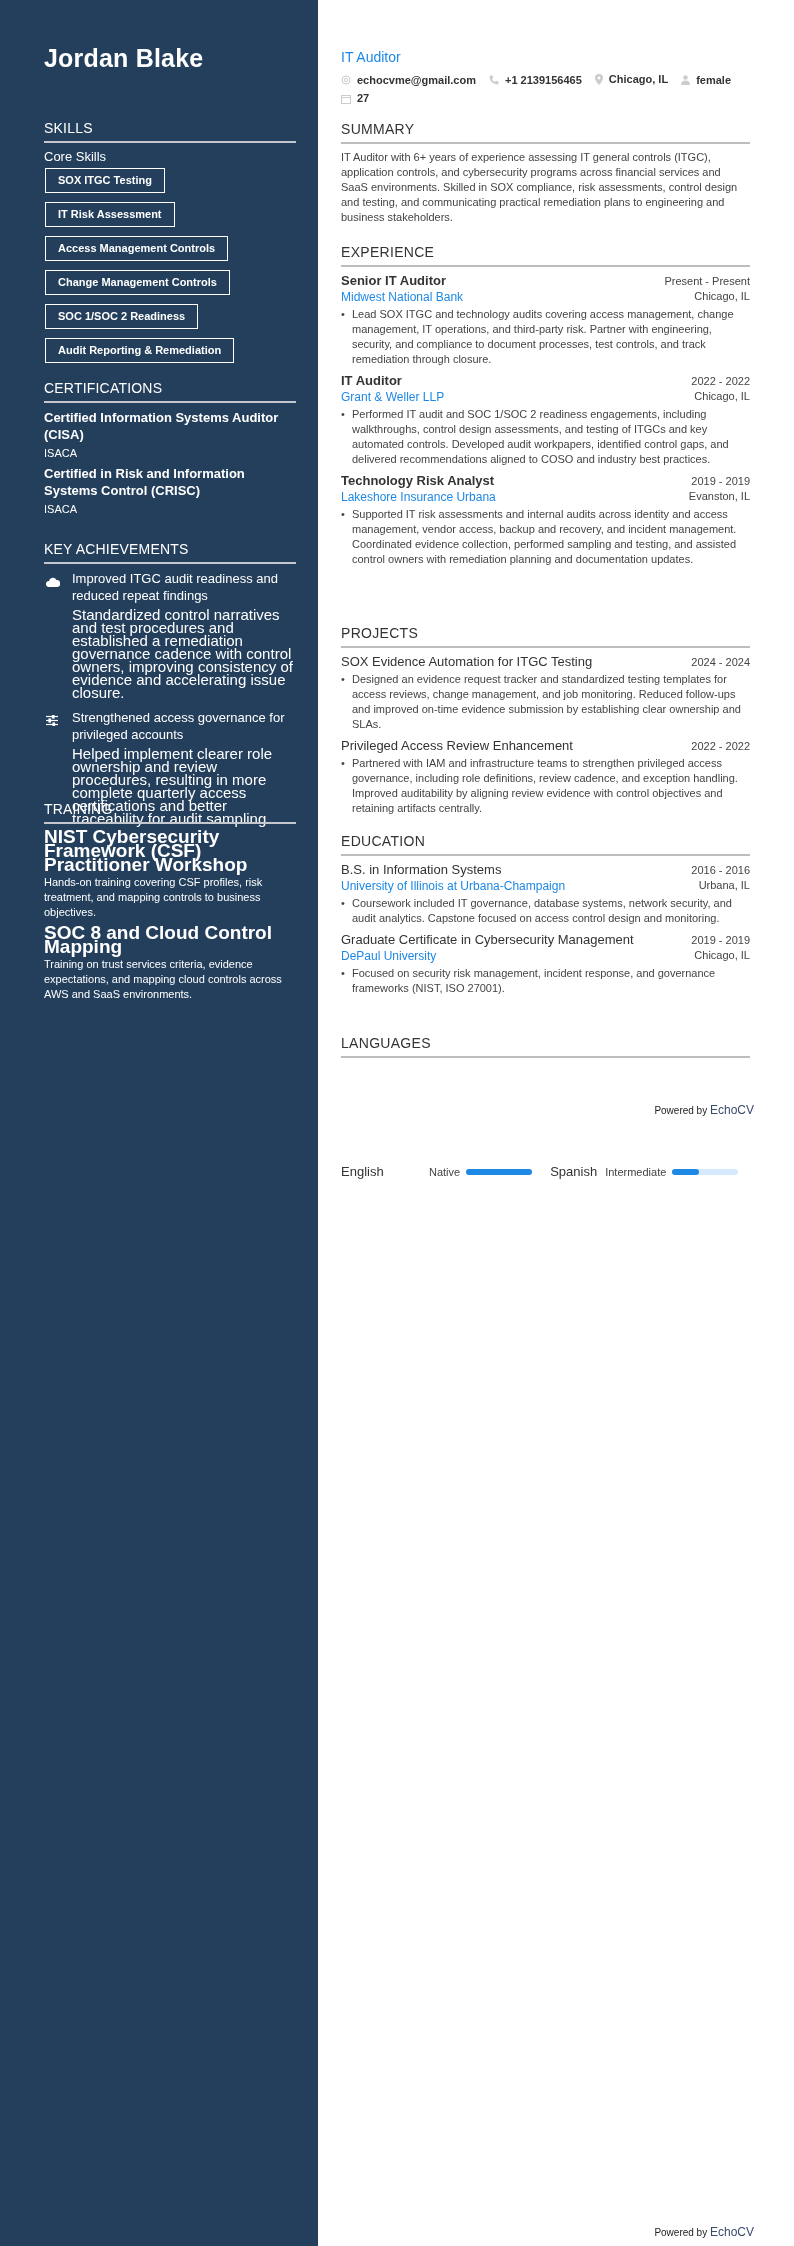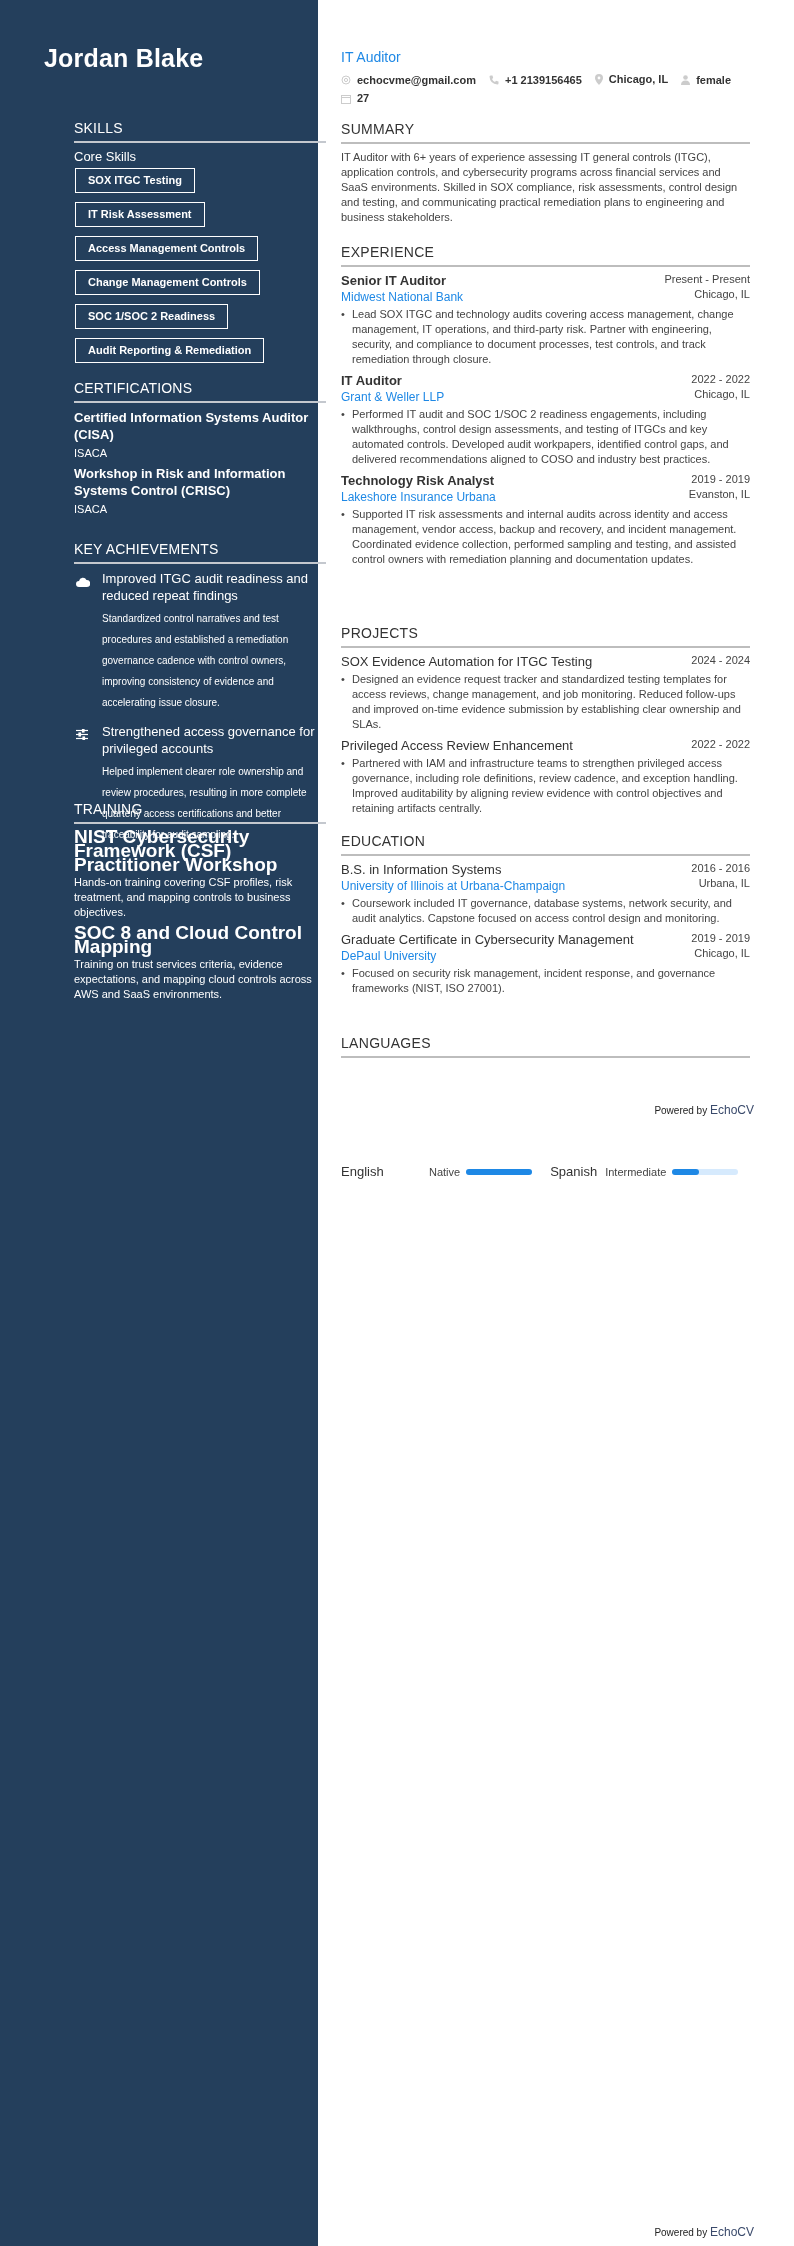--- a/index.html
+++ b/index.html
@@ -3,52 +3,52 @@
 <meta charset="utf-8">
 <style>
   * { box-sizing: border-box; margin: 0; padding: 0; }
   html, body { width: 794px; height: 2246px; background: #ffffff; }
   body { font-family: "Liberation Sans", sans-serif; color: #333; position: relative; overflow: hidden; }
 
   .sidebar { position: absolute; left: 0; top: 0; width: 318px; height: 2246px; background: #243f5c; color: #fff; }
   .sb-inner { position: absolute; left: 44px; top: 0; width: 252px; }
   .name { position: absolute; top: 44px; left: 0; font-size: 25px; font-weight: bold; letter-spacing: 0.2px; }
 
-  .sb-section { position: absolute; left: 0; width: 252px; margin-left: 30px; }
+  .sb-section { position: absolute; left: 0; width: 252px; }
   .sb-title { font-size: 14px; font-weight: normal; letter-spacing: 0.2px; padding-bottom: 5px; border-bottom: 2px solid #c4c8ce; margin-bottom: 6px; }
   .sb-sub { font-size: 13px; margin-bottom: 4px; }
   .chips { display: flex; flex-direction: column; align-items: flex-start; }
   .chip { border: 1px solid #ffffff; font-size: 11px; font-weight: bold; padding: 5px 12px; margin-bottom: 9px; margin-left: 1px; line-height: 13px; }
 
   .cert { margin-bottom: 6px; }
   .cert-name { font-size: 13px; line-height: 17px; font-weight: bold; }
   .cert-org { font-size: 11px; margin-top: 4px; }
 
   .ach { display: flex; margin-bottom: 10px; }
   .ach-icon { width: 28px; flex: none; padding-top: 3px; padding-left: 2px; }
   .ach-title { font-size: 13px; line-height: 17px; margin-bottom: 4px; }
-  .ach-desc { font-size: 10px; line-height: 21px; }
+  .ach-desc { font-size: 15px; line-height: 13px; }
 
   .tr { margin-bottom: 6px; }
   .tr-name { font-size: 19px; line-height: 14px; margin-bottom: 3px; }
   .tr-name.b { font-weight: bold; }
   .tr-desc { font-size: 11px; line-height: 15px; }
 
   .main { position: absolute; left: 341px; top: 0; width: 409px; }
   .role { position: absolute; top: 49px; left: 0; font-size: 14px; color: #1e88e5; }
   .contact { position: absolute; top: 71px; left: 0; width: 409px; font-size: 11px; font-weight: bold; color: #333; line-height: 17px; }
   .contact span.ci { display: inline-flex; align-items: center; margin-right: 10px; text-align: right; }
   .contact svg { margin-right: 6px; }
 
   .m-section { position: absolute; left: 0; width: 409px; }
   .m-title { font-size: 14px; color: #333; letter-spacing: 0.3px; padding-bottom: 5px; border-bottom: 2px solid #bdbdbd; margin-bottom: 6px; }
   .summary { font-size: 11px; line-height: 15px; color: #444; }
 
   .entry { margin-bottom: 6px; }
-  .row { display: flex; justify-content: space-between; align-items: flex-start; gap: 34px; }
+  .row { display: flex; justify-content: space-between; align-items: center; gap: 34px; }
   .e-title { font-size: 13px; font-weight: bold; color: #333; }
   .e-title.light { font-weight: normal; }
   .e-date { font-size: 11px; color: #444; }
   .e-org { font-size: 12px; color: #1e88e5; margin-top: 2px; }
   .e-loc { font-size: 11px; color: #444; }
   .bullets { margin-top: 3px; }
   .bullet { display: flex; font-size: 11px; line-height: 15px; color: #444; }
   .bullet .dot { width: 11px; flex: none; }
 
   .powered { position: absolute; font-size: 10px; color: #222; }
@@ -80,21 +80,21 @@
       </div>
     </section>
 
     <section class="sb-section" style="top:380px;">
       <div class="sb-title">CERTIFICATIONS</div>
       <div class="cert">
         <div class="cert-name">Certified Information Systems Auditor (CISA)</div>
         <div class="cert-org">ISACA</div>
       </div>
       <div class="cert">
-        <div class="cert-name">Workshop in Risk and Information Systems Control (CRISC)</div>
+        <div class="cert-name">Certified in Risk and Information Systems Control (CRISC)</div>
         <div class="cert-org">ISACA</div>
       </div>
     </section>
 
     <section class="sb-section" style="top:541px;">
       <div class="sb-title">KEY ACHIEVEMENTS</div>
       <div class="ach">
         <div class="ach-icon">
           <svg width="14" height="10" viewBox="0 0 14 10">
               <path d="M3 10 a3 3 0 0 1 0-6 a4 4 0 0 1 7.5-1 a3 3 0 0 1 0.5 7 z" fill="#ffffff"></path>

